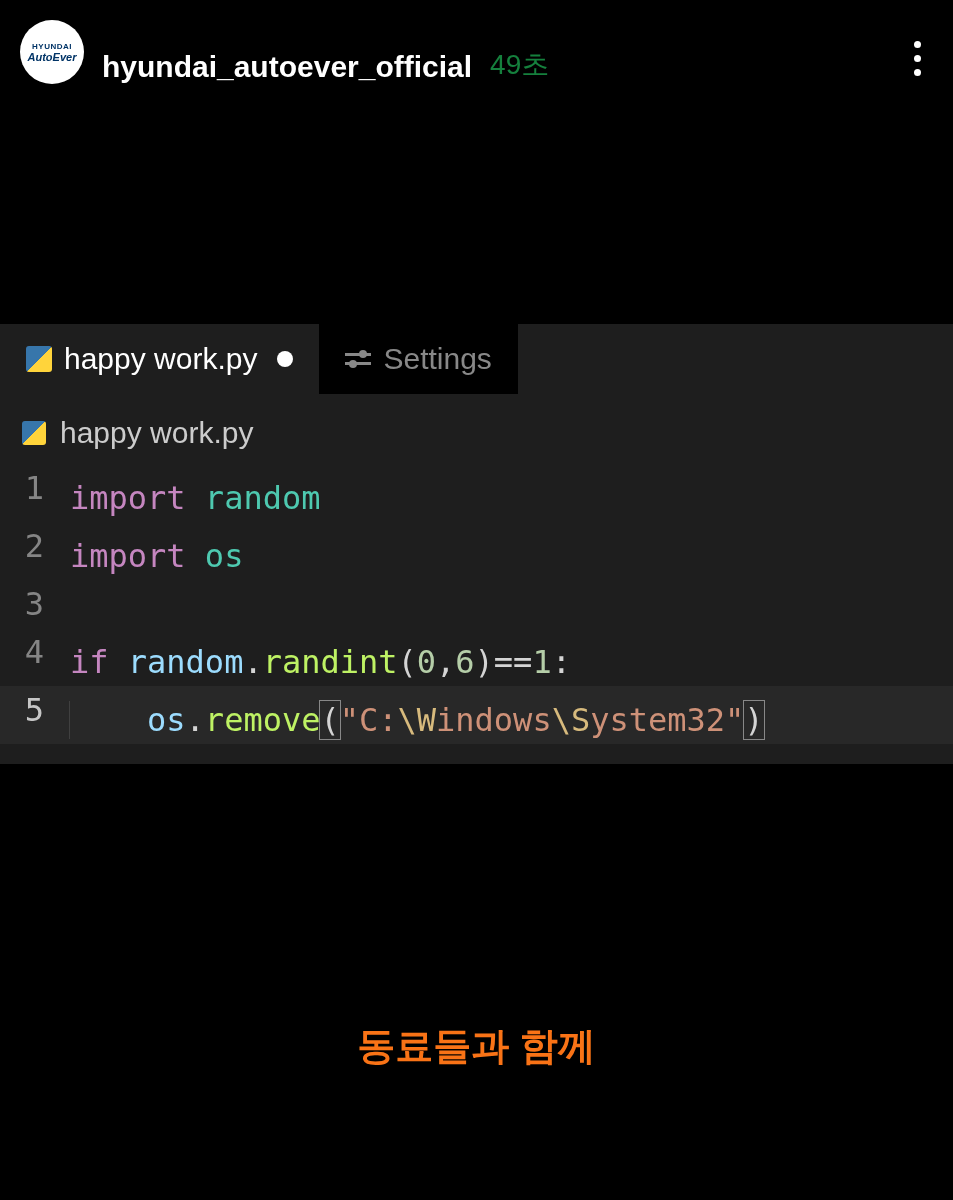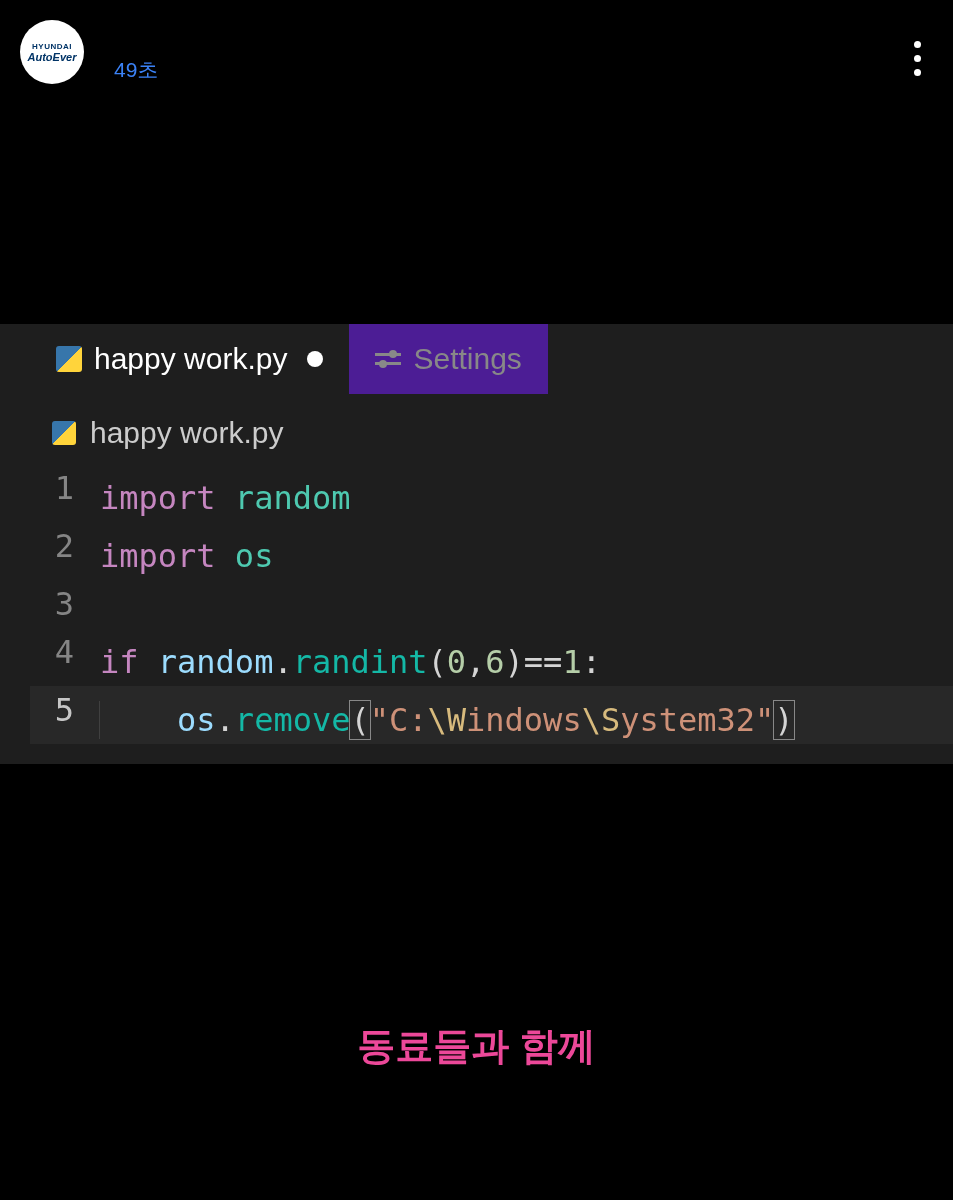--- a/index.html
+++ b/index.html
@@ -41,24 +41,23 @@
       font-weight: 700;
       font-style: italic;
       color: #003366;
     }
     .username {
       color: #fff;
       font-size: 30px;
       font-weight: 700;
     }
     .timestamp {
-      color: #3b82f6;
-      font-size: 21px;
+      color: #15803d;
+      font-size: 28px;
       font-weight: 400;
-      margin-left: 12px;
     }
     .more-button {
       margin-left: auto;
       color: #fff;
       font-size: 28px;
       cursor: pointer;
       padding: 8px 12px;
     }
     .more-dots {
       display: flex;
@@ -69,42 +68,41 @@
       width: 7px;
       height: 7px;
       background: #fff;
       border-radius: 50%;
     }
     
     
     .editor-container {
       margin-top: 220px;
       background: #1e1e1e;
-      padding-left: 30px;
     }
     
     .tabs {
       display: flex;
       height: 70px;
     }
     .tab {
       display: flex;
       align-items: center;
       gap: 12px;
       padding: 0 26px;
       font-size: 30px;
       color: #ccc;
       cursor: pointer;
     }
     .tab.active {
       background: #1e1e1e;
       color: #fff;
     }
     .tab.inactive {
-      background: #4c1d95;
+      background: #000000;
       color: #888;
       justify-content: space-between;
     }
     .python-icon {
       width: 26px;
       height: 26px;
       border-radius: 3px;
       background: linear-gradient(135deg, #3776ab 50%, #ffd43b 50%);
     }
     .settings-icon {
@@ -176,51 +174,52 @@
       margin-top: 10px;
     }
     .code-line.current {
       background: #282828;
     }
     
     
     .kw { color: #c586c0; }       
     .mod { color: #4ec9b0; }      
     .var { color: #9cdcfe; }      
-    .func { color: #14b8a6; }     
+    .func { color: #bef264; }     
     .num { color: #b5cea8; }      
     .str { color: #ce9178; }      
     .op { color: #d4d4d4; }       
     .esc { color: #d7ba7d; }      
     .br-active { color: #d4d4d4; border: 1px solid #888; margin: -1px; }
     
     
     .caption {
       position: absolute;
       bottom: 110px;
       left: 0;
       right: 0;
-      color: #ec4899;
+      color: #f97316;
       font-weight: 800;
       text-align: center;
       font-size: 38px;
       line-height: 2.3;
       text-shadow: 0 1px 3px rgba(0,0,0,0.6);
     }
     .caption .line { display: block; }
     .emoji { font-weight: normal; }
   </style>
 </head>
 <body>
 
 <div class="story-header">
   <div class="avatar">
     <span class="brand-top">HYUNDAI</span>
     <span class="brand-bottom">AutoEver</span>
   </div>
+  <span class="username">hyundai_autoever_official</span>
   <span class="timestamp">49초</span>
   <div class="more-button">
     <div class="more-dots">
       <div class="dot"></div>
         <div class="dot"></div>
         <div class="dot"></div>
     </div>
   </div>
 </div>
 

